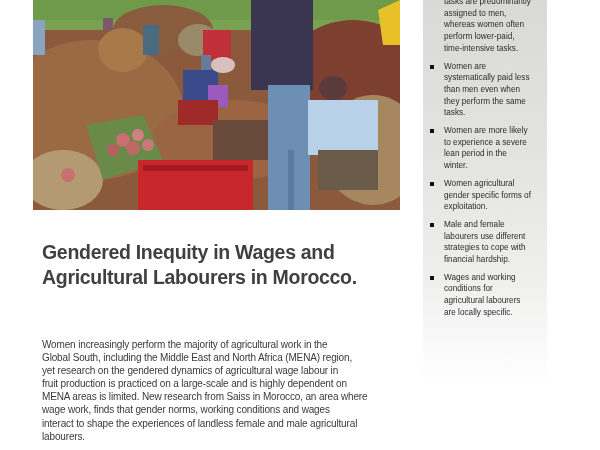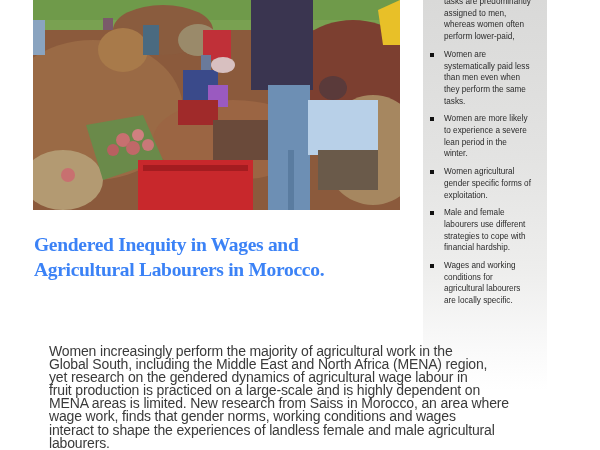--- a/index.html
+++ b/index.html
@@ -64,38 +64,38 @@
     .sidebar li.first {
       margin-top: -4px;
     }
 
     
     .title {
       position: absolute;
       left: 34px;
       top: 232px;
       width: 380px;
-      margin: 0;
-      font-family: Liberation Serif, serif;
+      margin: 8px;
+      font-family: Liberation Sans, sans-serif;
       font-weight: bold;
       font-size: 19.5px;
       line-height: 25px;
-      color: #3b82f6;
+      color: #404040;
       letter-spacing: -0.3px;
     }
     .title span { display: block; white-space: nowrap; }
 
     
     .body-text {
       position: absolute;
       left: 34px;
       top: 330px;
       width: 380px;
-      margin: 15px;
-      font-size: 14px;
+      margin: 8px;
+      font-size: 10px;
       line-height: 13.1px;
       color: #3a3a3a;
       letter-spacing: -0.15px;
     }
     .body-text span { display: block; white-space: nowrap; }
   </style>
 </head>
 <body>
 
 <div class="page">
@@ -156,20 +156,21 @@
   </div>
 
   <div class="sidebar">
     <ul>
       <li class="first">
 
         <span style="display:block">tasks are predominantly</span>
         <span style="display:block">assigned to men,</span>
         <span style="display:block">whereas women often</span>
         <span style="display:block">perform lower-paid,</span>
+        <span style="display:block">time-intensive tasks.</span>
       </li>
       <li>
         <span class="bullet"></span>
         <span style="display:block">Women are</span>
         <span style="display:block">systematically paid less</span>
         <span style="display:block">than men even when</span>
         <span style="display:block">they perform the same</span>
         <span style="display:block">tasks.</span>
       </li>
       <li>

